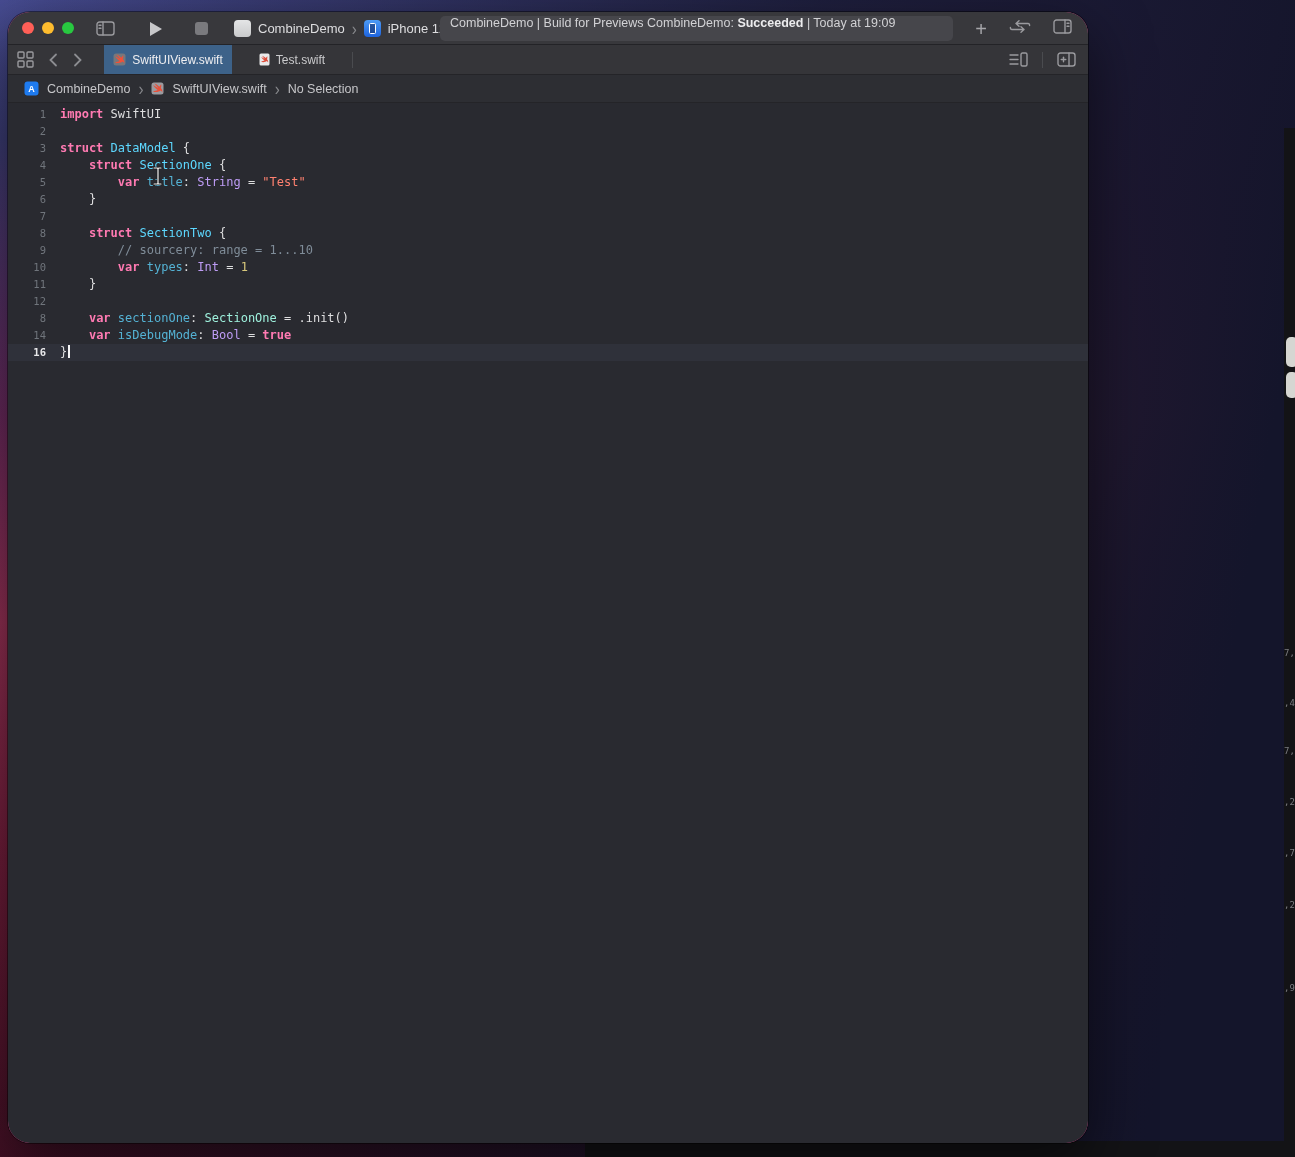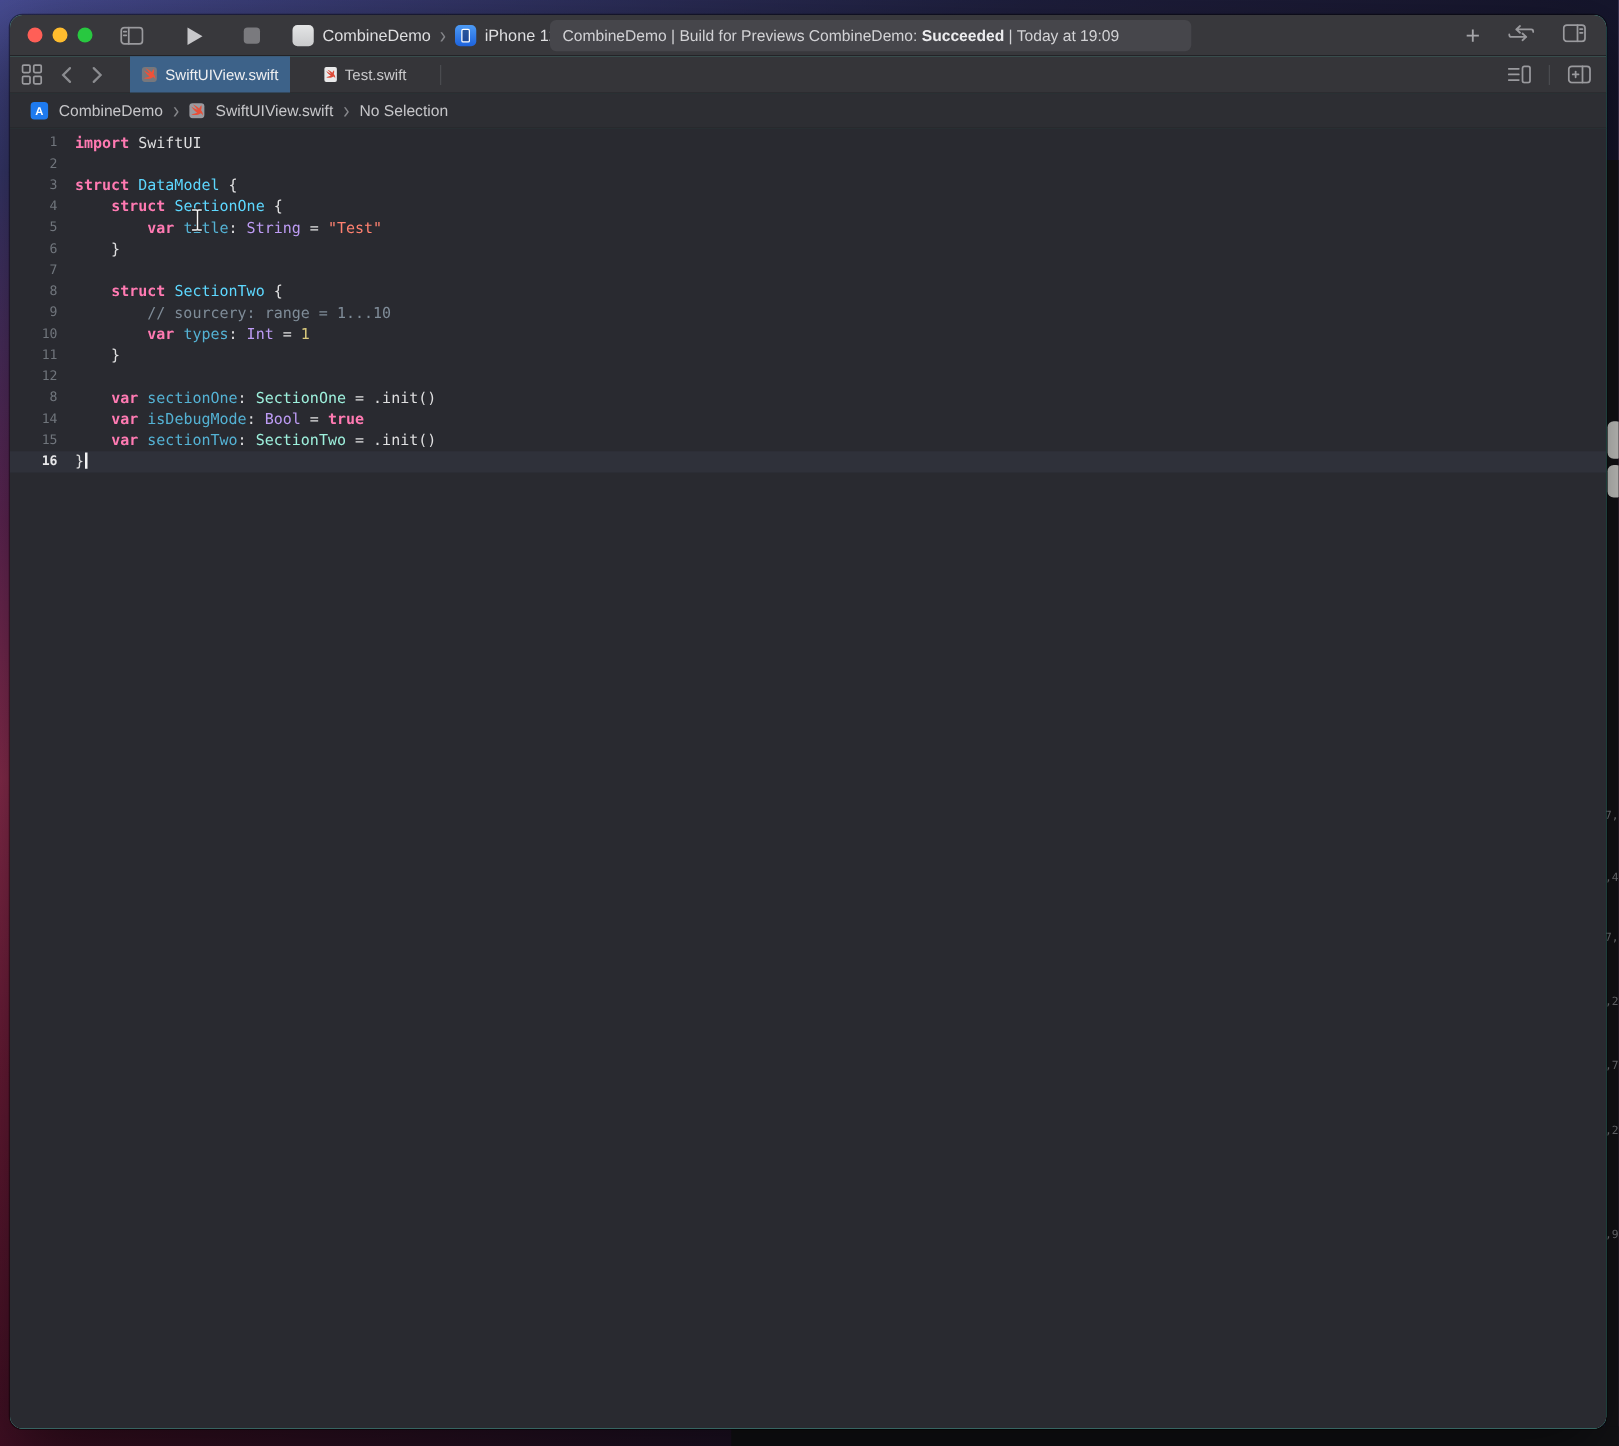--- a/index.html
+++ b/index.html
@@ -18,22 +18,22 @@
   
   #side-strip { position:absolute; left:1284px; top:128px; width:11px; height:1029px;
     background:#131316; overflow:hidden; }
   .side-glyph { position:absolute; left:0; font-family:"DejaVu Sans Mono",monospace;
     font-size:9px; color:#7B7C80; white-space:nowrap; }
   .side-blob { position:absolute; left:2px; width:12px; background:#D6D6D2; border-radius:5px; }
   #bottom-strip { position:absolute; left:585px; top:1141px; width:710px; height:16px;
     background:#131316; }
 
   
-  #xcode-window { position:absolute; left:8px; top:12px; width:1277px; height:1131px;
-    border-radius:10px; overflow:hidden; background:#5eead4;
+  #xcode-window { position:absolute; left:8px; top:12px; width:1080px; height:1131px;
+    border-radius:22px; overflow:hidden; background:#ec4899;
     box-shadow:0 22px 60px rgba(0,0,0,.55), 0 0 0 1px rgba(0,0,0,.45);
     display:flex; flex-direction:column; }
 
   
   #toolbar { position:relative; height:33px; flex:0 0 33px; background:#38383C;
     border-bottom:1px solid #232327; }
   .traffic { position:absolute; top:10px; width:12px; height:12px; border-radius:50%; }
   #tl-red   { left:14px; }
   #tl-yellow{ left:34px; }
   #tl-green { left:54px; }
@@ -45,21 +45,21 @@
   #scheme-area { position:absolute; left:226px; top:0; height:33px; display:flex;
     align-items:center; gap:7px; }
   .scheme-label { font-size:13px; color:#DEDEE0; }
   .crumb-sep, .scheme-sep { font-size:15px; color:#85868A; font-weight:300;
     transform:scaleY(1.25); display:inline-block; }
   .appicon { width:17px; height:17px; border-radius:4px; background:linear-gradient(#E4E5E6,#C9CACC); }
   .simicon { width:17px; height:17px; border-radius:4px;
     background:linear-gradient(#4D9BF5,#1D63DE); display:flex; align-items:center; justify-content:center; }
   .simicon .dev { width:7px; height:11px; border:1.2px solid #fff; border-radius:1.5px; background:rgba(20,40,90,.55); }
   #status-pill { position:absolute; left:432px; top:4px; width:513px; height:25px;
-    background:#46464B; border-radius:5px; display:flex; align-items:center;
+    background:#46464B; border-radius:5px; display:flex; 
     padding:0 10px; font-size:12.5px; color:#D2D2D5; white-space:nowrap; overflow:hidden; }
   #status-pill b { color:#ECECEE; font-weight:700; }
   #tb-right { position:absolute; right:16px; top:0; height:33px; display:flex;
     align-items:center; gap:22px; }
   #plus-button { font-size:20px; color:#A6A6AA; line-height:1; font-weight:300; }
 
   
   #tabbar { position:relative; height:30px; flex:0 0 30px; background:#353539;
     border-bottom:1px solid #242428; display:flex; align-items:stretch; }
   #tabbar-left { display:flex; align-items:center; gap:15px; padding:0 10px 0 9px; width:96px; }
@@ -306,24 +306,20 @@
           <span class="code"></span>
         </div>
         <div class="code-row">
           <span class="gutter">8</span>
           <span class="code"><span class="tk-pl">    </span><span class="tk-kw">var</span><span class="tk-pl"> </span><span class="tk-dn">sectionOne</span><span class="tk-pl">: </span><span class="tk-tp">SectionOne</span><span class="tk-pl"> = .init()</span></span>
         </div>
         <div class="code-row">
           <span class="gutter">14</span>
           <span class="code"><span class="tk-pl">    </span><span class="tk-kw">var</span><span class="tk-pl"> </span><span class="tk-dn">isDebugMode</span><span class="tk-pl">: </span><span class="tk-ts">Bool</span><span class="tk-pl"> = </span><span class="tk-kw">true</span></span>
         </div>
-        <div class="code-row">
-          <span class="gutter">15</span>
-          <span class="code"><span class="tk-pl">    </span><span class="tk-kw">var</span><span class="tk-pl"> </span><span class="tk-dn">sectionTwo</span><span class="tk-pl">: </span><span class="tk-tp">SectionTwo</span><span class="tk-pl"> = .init()</span></span>
-        </div>
         <div class="code-row current">
           <span class="gutter">16</span>
           <span class="code"><span class="tk-pl">}</span><span class="caret"></span></span>
         </div>
       </div>
   </div>
 
   <svg id="mouse-cursor" viewBox="0 0 13 20">
     <g stroke="#1A1A1C" stroke-width="2.6" fill="none" stroke-linecap="round">
       <path d="M3 2 h3 q1 0 1 1 q0 -1 1 -1 h2 M7 3 v14 M3 18 h3 q1 0 1 -1 q0 1 1 1 h2"></path>

